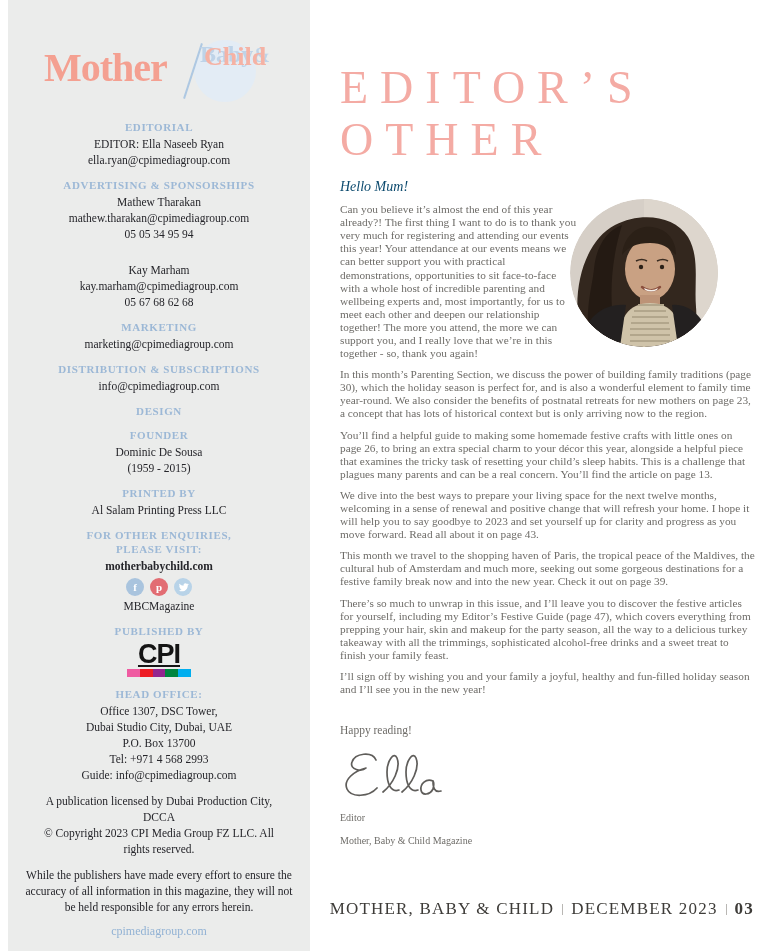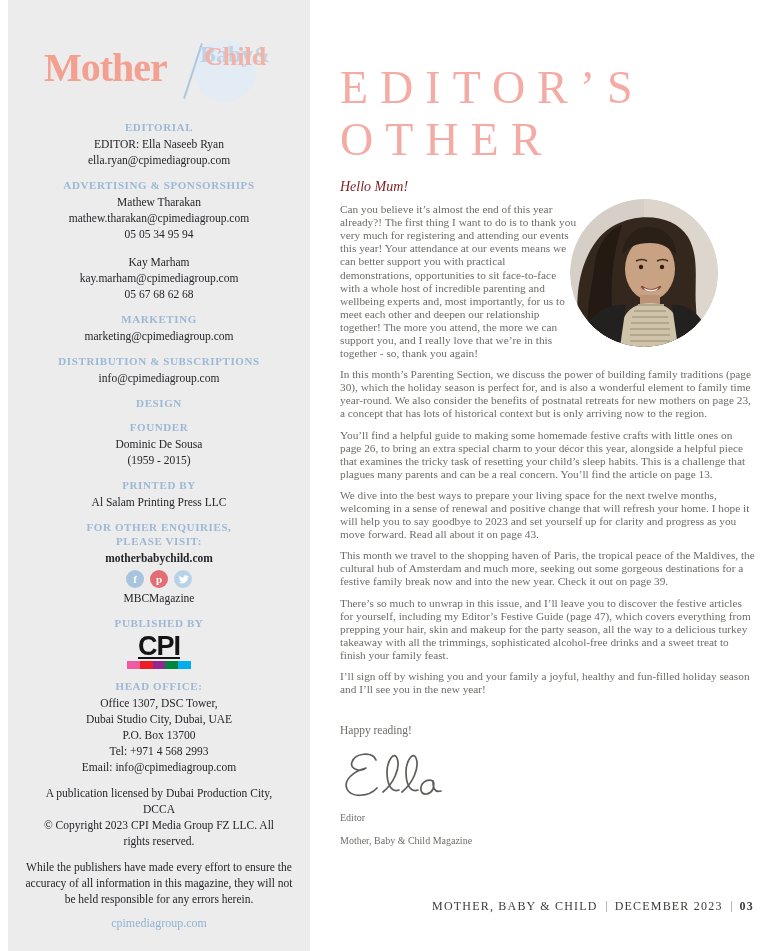--- a/index.html
+++ b/index.html
@@ -24,21 +24,21 @@
   .logo-slash{position:absolute;left:148px;top:2px;width:2px;height:58px;background:#aec8e2;transform:rotate(18deg);}
   .logo-baby{position:absolute;left:156px;top:2px;font-weight:700;font-size:24px;color:#bed3e8;line-height:1;}
   .logo-amp{font-size:20px;color:#bed3e8;}
   .logo-child{position:absolute;left:160px;top:4px;font-weight:700;font-size:26px;color:#f5b2a4;line-height:1;}
   .side-sec{margin-bottom:10px;}
   .side-title{
     font-size:11px;color:#9cb8d6;letter-spacing:.6px;font-weight:700;
     margin-bottom:2px;line-height:14px;
   }
   .side-line{font-size:11.5px;color:#25252a;line-height:16px;}
-  .side-group{margin-bottom:12px;}
+  .side-group{margin-bottom:20px;}
   .side-link-strong{font-weight:700;text-align:center;}
   .social-row{display:flex;justify-content:center;gap:6px;margin:4px 0 2px 0;}
   .social-dot{
     width:18px;height:18px;border-radius:50%;display:flex;align-items:center;justify-content:center;
     color:#fff;font-size:11px;font-weight:700;line-height:1;text-decoration:none;
   }
   .fb{background:#a9c4de;}
   .pin{background:#e26d73;}
   .tw{background:#b8d3e8;}
   .cpi-logo{margin:3px auto 0 auto;width:66px;}
@@ -48,33 +48,33 @@
   .seg1{background:#ef5ba1;}.seg2{background:#ed1c24;}.seg3{background:#93268f;}.seg4{background:#00853f;}.seg5{background:#00aeef;}
   .license-para{font-size:11.5px;color:#25252a;line-height:16px;width:232px;margin:0 auto;}
   .disclaimer{font-size:11.5px;color:#25252a;line-height:16px;width:276px;margin:0 auto 6px auto;}
   .site-link{font-size:12px;color:#92b2d4;text-decoration:none;}
   
   .main{position:absolute;left:340px;top:62px;width:416px;}
   .main-title{
     font-size:46px;line-height:1.12;color:#f4aba4;letter-spacing:12px;
     font-weight:400;
   }
-  .greeting{font-style:italic;font-size:14px;color:#7f1d1d;margin-top:14px;margin-bottom:8px;}
+  .greeting{font-style:italic;font-size:14px;color:#0c4a6e;margin-top:14px;margin-bottom:8px;}
   .para{font-size:11.3px;line-height:1.16;color:#6e6c68;margin:0 0 8px 0;text-align:left;}
   .photo-wrap{
     float:right;width:148px;height:148px;border-radius:50%;overflow:hidden;
     margin:-4px 38px 8px 14px;shape-outside:circle(50%);
   }
   .happy{font-size:11.5px;color:#6e6c68;margin-top:28px;}
   .signature{margin-top:10px;}
   .signoff{font-size:10px;color:#6e6c68;margin-top:4px;}
   .signoff + .signoff{margin-top:12px;}
   
   .page-footer{
-    position:absolute;right:14px;top:899px;font-size:12px;color:#3e3c39;
+    position:absolute;right:14px;top:899px;font-size:17px;color:#3e3c39;
     letter-spacing:1.2px;display:flex;align-items:center;
   }
   .page-footer .sep{width:1px;height:11px;background:#b9b7b4;margin:0 8px;}
   .page-footer .pagenum{font-weight:700;}
 </style>
 </head>
 <body>
 
 <aside class="sidebar">
 
@@ -160,21 +160,21 @@
       </div>
     </div>
   </div>
 
   <div class="side-sec">
     <div class="side-title">HEAD OFFICE:</div>
     <div class="side-line">Office 1307, DSC Tower,</div>
     <div class="side-line">Dubai Studio City, Dubai, UAE</div>
     <div class="side-line">P.O. Box 13700</div>
     <div class="side-line">Tel: +971 4 568 2993</div>
-    <div class="side-line">Email: info@cpimediagroup.com</div>
+    <div class="side-line">Guide: info@cpimediagroup.com</div>
   </div>
 
   <div class="side-sec">
     <div class="license-para">A publication licensed by Dubai Production City, DCCA</div>
     <div class="license-para">© Copyright 2023 CPI Media Group FZ LLC. All rights reserved.</div>
   </div>
 
   <div class="disclaimer">While the publishers have made every effort to ensure the accuracy of all information in this magazine, they will not be held responsible for any errors herein.</div>
   <a class="site-link">cpimediagroup.com</a>
 </aside>

